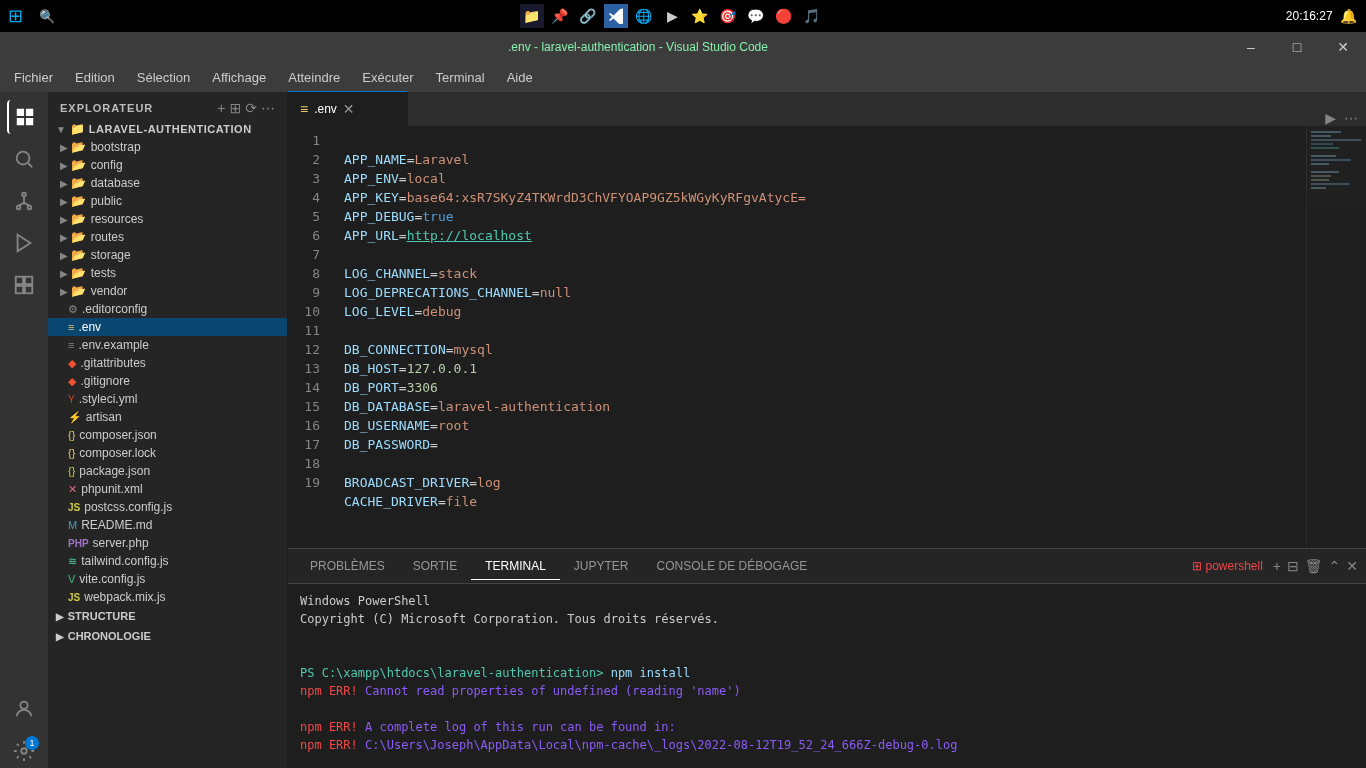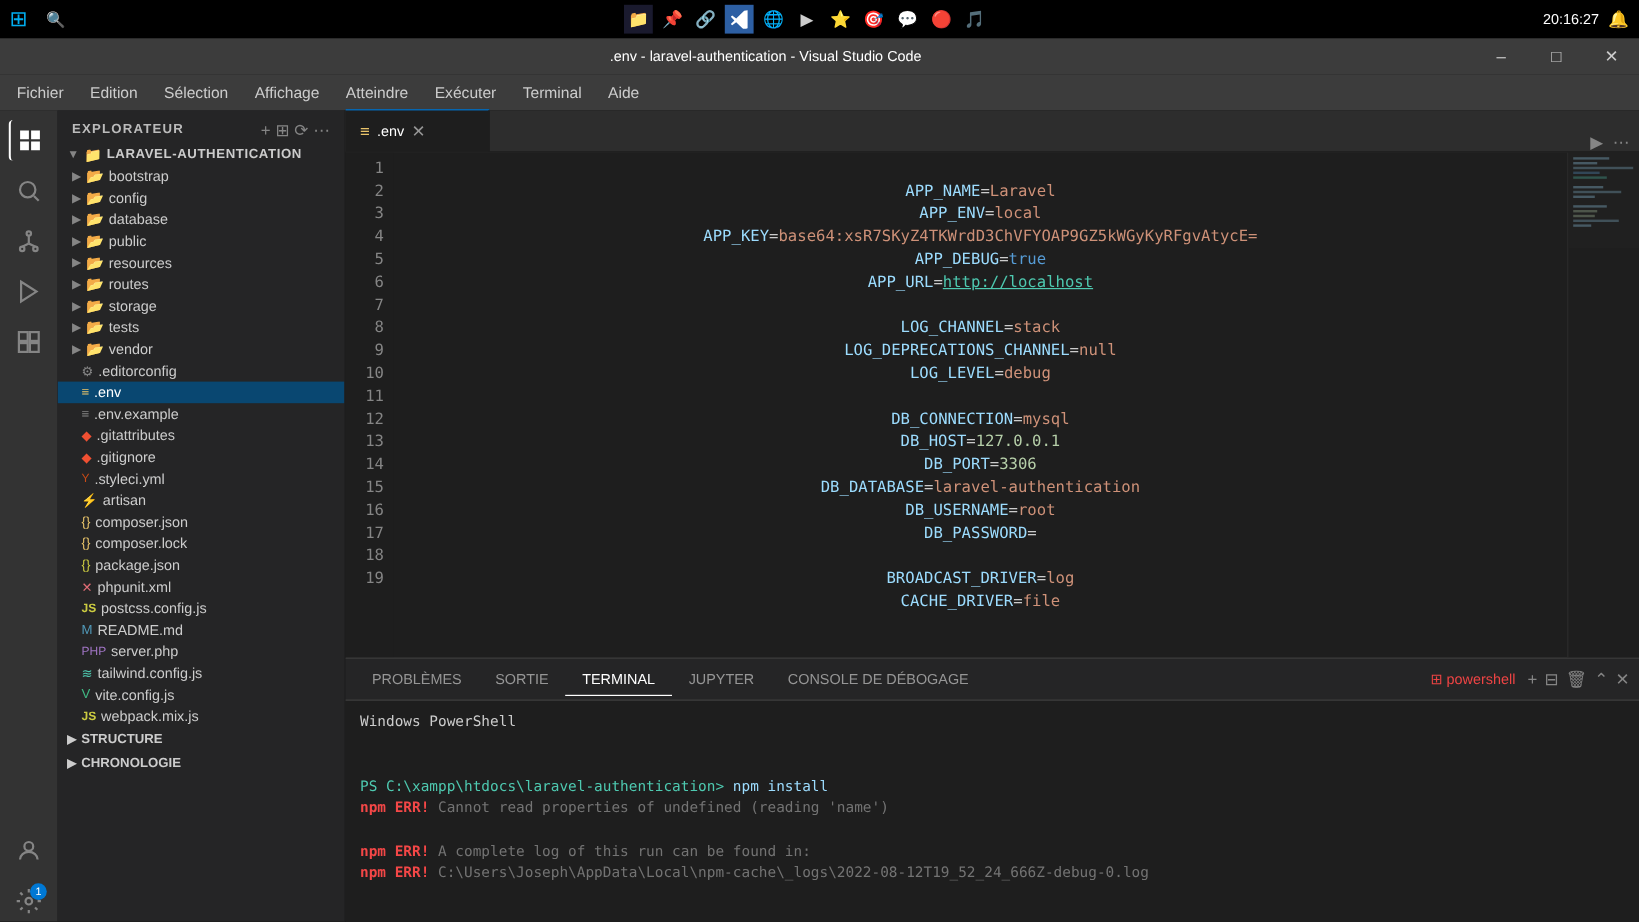--- a/index.html
+++ b/index.html
@@ -8,21 +8,21 @@
     
     #taskbar { background: #000; height: 32px; display: flex; align-items: center; justify-content: space-between; padding: 0 8px; }
     #taskbar-left { display: flex; align-items: center; gap: 6px; }
     #taskbar-center { display: flex; align-items: center; gap: 4px; }
     #taskbar-right { display: flex; align-items: center; gap: 8px; color: #fff; font-size: 12px; }
     .taskbar-icon { width: 24px; height: 24px; display: flex; align-items: center; justify-content: center; font-size: 14px; }
     .taskbar-icon.active { background: #2d5fa3; }
 
     
     #titlebar { background: #3c3c3c; height: 30px; display: flex; align-items: center; justify-content: space-between; padding: 0; }
-    #titlebar-title { color: #ffffff; font-size: 12px; flex: 1; text-align: center; }
+    #titlebar-title { color: #86efac; font-size: 12px; flex: 1; text-align: center; }
     #titlebar-controls { display: flex; height: 100%; }
     .title-btn { width: 46px; height: 30px; display: flex; align-items: center; justify-content: center; font-size: 14px; color: #ccc; cursor: pointer; }
 
     
     #menubar { background: #3c3c3c; height: 30px; display: flex; align-items: center; padding: 0 4px; gap: 2px; }
     .menu-item { padding: 4px 10px; color: #ccc; font-size: 13px; cursor: pointer; border-radius: 2px; text-align: center; }
 
     
     #main { display: flex; height: calc(768px - 32px - 30px - 30px); }
 
@@ -58,21 +58,21 @@
     
     #tab-bar { background: #2d2d2d; height: 35px; display: flex; align-items: end; border-bottom: 1px solid #1e1e1e; }
     .tab { display: flex; align-items: center; padding: 0 12px; height: 35px; font-size: 12px; color: #969696; cursor: pointer; border-right: 1px solid #1e1e1e; gap: 6px; min-width: 120px; }
     .tab.active { background: #1e1e1e; color: #fff; border-top: 1px solid #0078d4; }
     .tab-close { font-size: 14px; color: #969696; line-height: 1; }
     .tab-icon { font-size: 14px; }
 
     
     #editor-content { display: flex; flex: 1; overflow: hidden; }
     #line-numbers { background: #1e1e1e; color: #858585; font-family: 'Consolas', monospace; font-size: 13px; padding: 4px 8px 4px 16px; text-align: right; line-height: 19px; min-width: 40px; user-select: none; }
-    #code-content { flex: 1; padding: 4px 16px; font-family: 'Consolas', monospace; font-size: 13px; line-height: 19px; overflow: auto; white-space: pre; text-align: center; }
+    #code-content { flex: 1; padding: 4px 16px; font-family: 'Consolas', monospace; font-size: 13px; line-height: 19px; overflow: auto; white-space: pre; }
 
     
     .key { color: #9cdcfe; }
     .val { color: #ce9178; }
     .val-num { color: #b5cea8; }
     .val-bool { color: #569cd6; }
     .val-link { color: #4ec9b0; text-decoration: underline; }
     .eq { color: #ccc; }
 
     
@@ -80,22 +80,22 @@
 
     
     #terminal-area { background: #1e1e1e; border-top: 1px solid #444; display: flex; flex-direction: column; height: 220px; }
     #terminal-tabs { display: flex; align-items: center; background: #252526; height: 35px; padding: 0 8px; border-bottom: 1px solid #444; }
     .term-tab { padding: 6px 14px; font-size: 12px; color: #969696; cursor: pointer; border-bottom: 1px solid transparent; }
     .term-tab.active { color: #fff; border-bottom: 1px solid #fff; }
     #terminal-controls { margin-left: auto; display: flex; align-items: center; gap: 6px; }
     .term-ctrl { font-size: 14px; color: #858585; cursor: pointer; }
     #terminal-content { flex: 1; padding: 8px 12px; font-family: 'Consolas', monospace; font-size: 12px; line-height: 18px; overflow-y: auto; background: #1e1e1e; }
     .term-line { color: #ccc; }
-    .term-err { color: #737373; }
-    .term-err-label { color: #f44747; font-weight: bold; margin-top: 43px; }
+    .term-err { color: #8b5cf6; }
+    .term-err-label { color: #f44747; font-weight: normal; margin-top: 43px; }
     .term-prompt { color: #4ec9b0; }
     .term-cmd { color: #9cdcfe; }
     .term-link { color: #4ec9b0; }
 
     
     ::-webkit-scrollbar { width: 6px; height: 6px; }
     ::-webkit-scrollbar-track { background: #1e1e1e; }
     ::-webkit-scrollbar-thumb { background: #424242; border-radius: 3px; }
   </style>
 </head>
@@ -313,21 +313,21 @@
       </div>
       <div class="tree-file">
         <span style="color:#cbcb41;margin-right:4px;font-size:10px;font-weight:bold;">JS</span>
         <span>postcss.config.js</span>
       </div>
       <div class="tree-file">
         <span style="color:#519aba;margin-right:4px;font-size:11px;">M</span>
         <span>README.md</span>
       </div>
       <div class="tree-file">
-        <span style="color:#a074c4;margin-right:4px;font-size:10px;font-weight:normal;">PHP</span>
+        <span style="color:#a074c4;margin-right:4px;font-size:10px;font-weight:bold;">PHP</span>
         <span>server.php</span>
       </div>
       <div class="tree-file">
         <span style="color:#4ec9b0;margin-right:4px;font-size:11px;">≋</span>
         <span>tailwind.config.js</span>
       </div>
       <div class="tree-file">
         <span style="color:#41b883;margin-right:4px;font-size:11px;">V</span>
         <span>vite.config.js</span>
       </div>
@@ -440,20 +440,21 @@
           <span style="color:#ef4444;font-size:12px;margin-right:4px;">⊞ powershell</span>
           <span class="term-ctrl">+</span>
           <span class="term-ctrl">⊟</span>
           <span class="term-ctrl">🗑</span>
           <span class="term-ctrl">⌃</span>
           <span class="term-ctrl">✕</span>
         </div>
       </div>
       <div id="terminal-content">
         <div class="term-line">Windows PowerShell</div>
+        <div class="term-line">Copyright (C) Microsoft Corporation. Tous droits réservés.</div>
         <div class="term-line">&nbsp;</div>
         <div class="term-line">&nbsp;</div>
         <div class="term-line"><span class="term-prompt">PS C:\xampp\htdocs\laravel-authentication&gt;</span> <span class="term-cmd">npm install</span></div>
         <div class="term-line"><span class="term-err-label">npm ERR!</span><span class="term-err"> Cannot read properties of undefined (reading 'name')</span></div>
         <div class="term-line">&nbsp;</div>
         <div class="term-line"><span class="term-err-label">npm ERR!</span><span class="term-err"> A complete log of this run can be found in:</span></div>
         <div class="term-line"><span class="term-err-label">npm ERR!</span><span class="term-err">     C:\Users\Joseph\AppData\Local\npm-cache\_logs\2022-08-12T19_52_24_666Z-debug-0.log</span></div>
 
       </div>
     </div>

